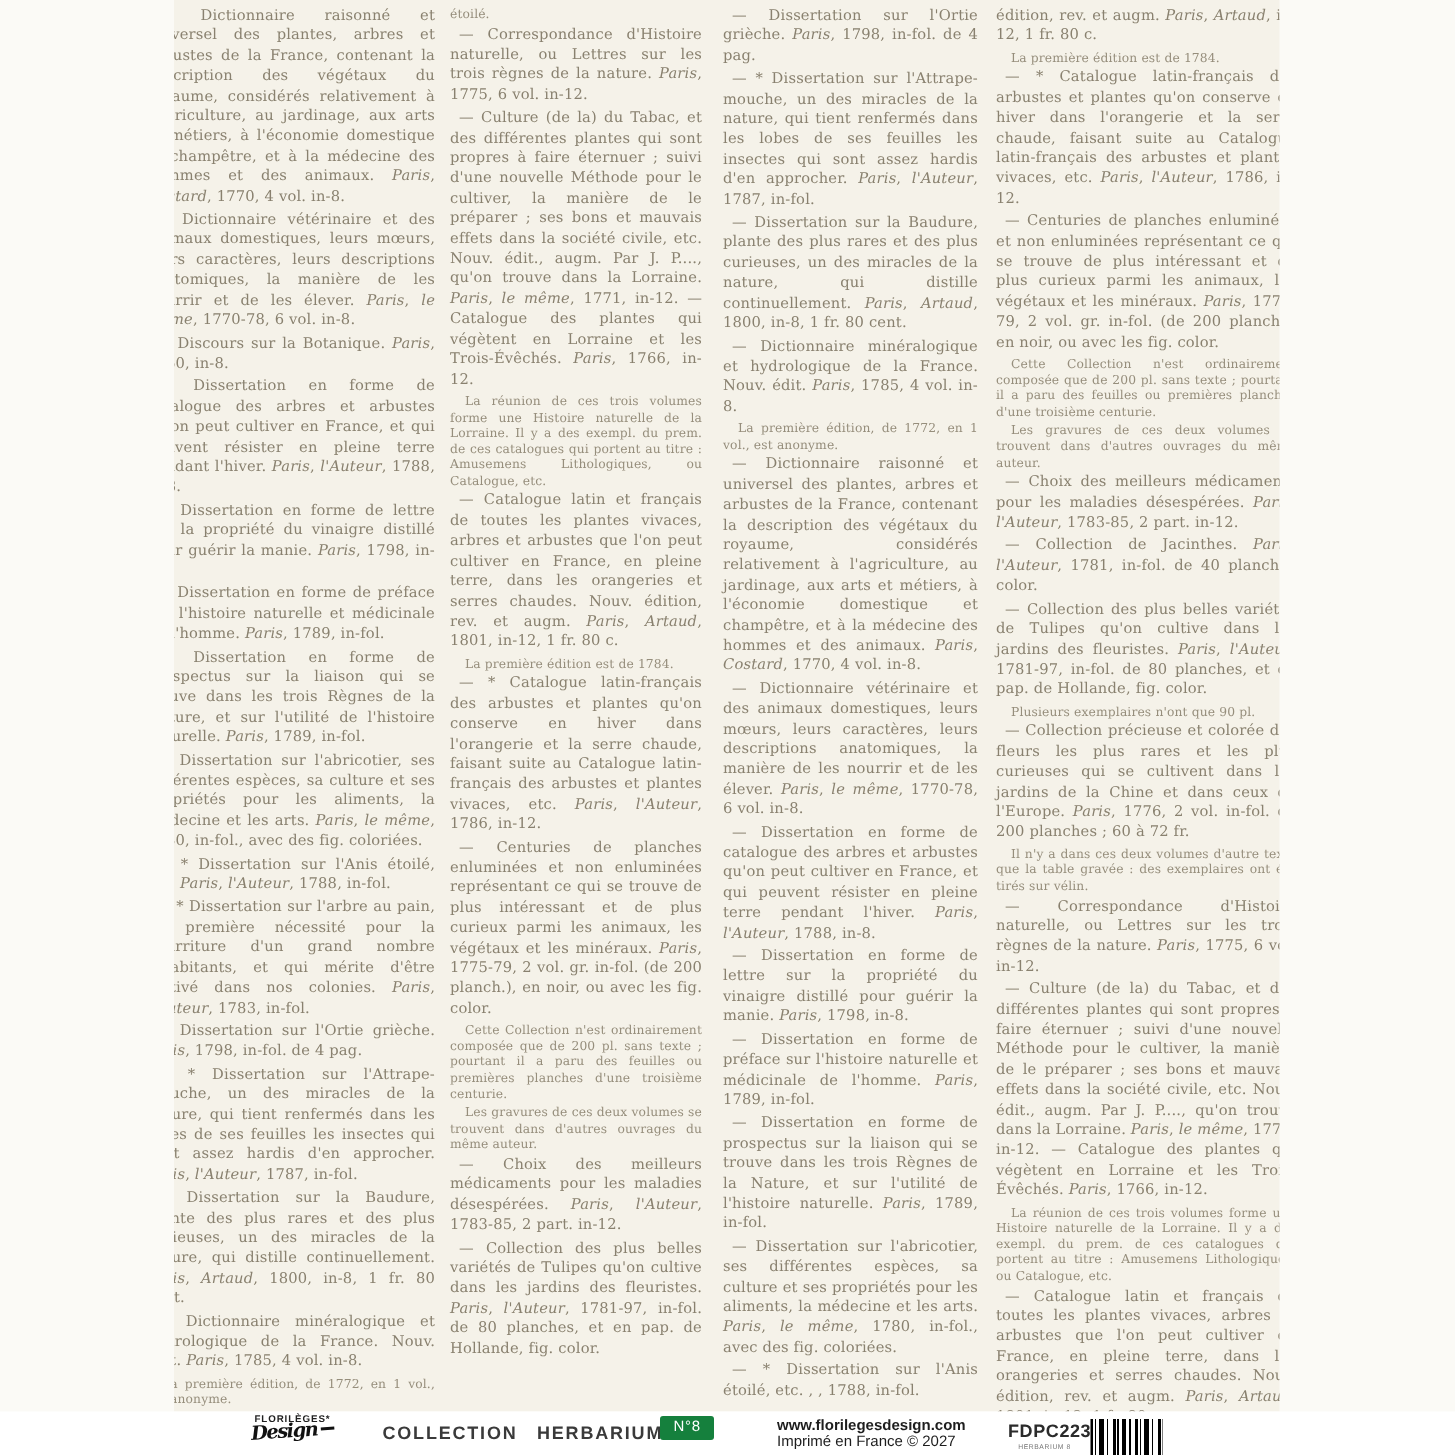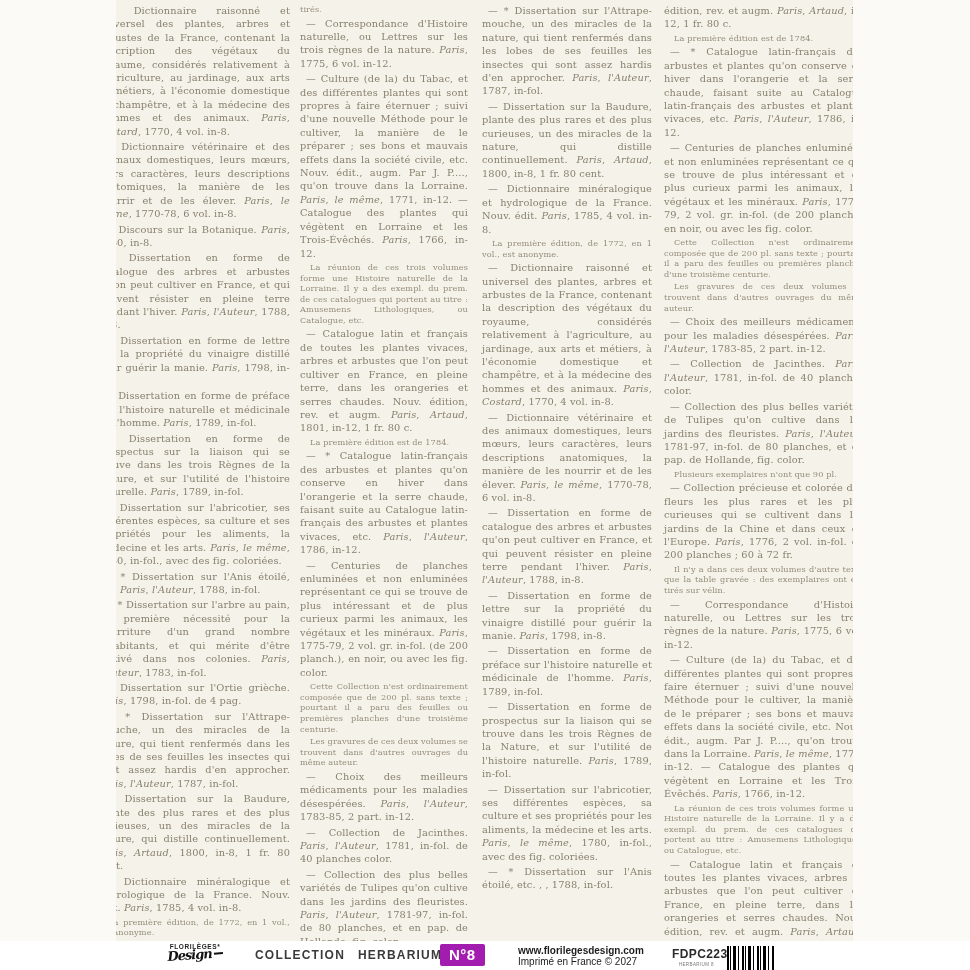--- a/index.html
+++ b/index.html
@@ -25,22 +25,22 @@
   #footer{position:absolute;left:0;top:941px;width:970px;height:29px;background:#ffffff;
           font-family:"Liberation Sans", sans-serif;color:#2e2e2e;}
   .logo{position:absolute;left:155px;top:2px;width:80px;text-align:center;}
   .logo-top{font-size:6.5px;font-weight:700;letter-spacing:.6px;color:#1f1f1f;}
   .logo-script{font:italic 700 13px/12px "DejaVu Serif", serif;letter-spacing:-1px;
                transform:rotate(-4deg);color:#111;margin-top:-1px;}
   .logo-dash{display:inline-block;width:9px;height:2px;background:#111;vertical-align:3px;margin-left:2px;}
   .collection{position:absolute;left:255px;top:7px;font-size:12px;font-weight:700;
               letter-spacing:1.2px;color:#3a3a3a;white-space:nowrap;}
   .collection .word1{margin-right:13px;}
-  .badge{position:absolute;left:440px;top:3px;background:#a21caf;color:#ffffff;
-         font-size:15px;font-weight:700;padding:2px 9px 3px;border-radius:2px;letter-spacing:.5px;}
+  .badge{position:absolute;left:440px;top:3px;background:#15803d;color:#ffffff;
+         font-size:10px;font-weight:400;padding:2px 9px 3px;border-radius:2px;letter-spacing:.5px;}
   .print-info{position:absolute;left:518px;top:4px;font-size:10px;line-height:11px;color:#1d1d1d;}
   .print-info .site{font-weight:700;}
   .sku-wrap{position:absolute;left:644px;top:6px;text-align:center;}
   .sku{font-size:12px;font-weight:600;letter-spacing:.4px;color:#2b2b2b;margin-left:28px;}
   .sku-sub{font-size:4.5px;color:#777;letter-spacing:.4px;margin-top:1px;}
   .barcode{position:absolute;left:727px;top:5px;width:48px;height:24px;background:
     repeating-linear-gradient(90deg,#000 0 2px,#fff 2px 3px,#000 3px 4px,#fff 4px 6px,
     #000 6px 9px,#fff 9px 11px,#000 11px 12px,#fff 12px 15px);}
 </style>
 </head>
@@ -61,35 +61,35 @@
         <p class="entry">— * Dissertation sur l'Anis étoilé, etc. <i>Paris</i>, <i>l'Auteur</i>, 1788, in-fol.</p>
         <p class="entry">— * Dissertation sur l'arbre au pain, de première nécessité pour la nourriture d'un grand nombre d'habitants, et qui mérite d'être cultivé dans nos colonies. <i>Paris</i>, <i>l'Auteur</i>, 1783, in-fol.</p>
         <p class="entry">— Dissertation sur l'Ortie grièche. <i>Paris</i>, 1798, in-fol. de 4 pag.</p>
         <p class="entry">— * Dissertation sur l'Attrape-mouche, un des miracles de la nature, qui tient renfermés dans les lobes de ses feuilles les insectes qui sont assez hardis d'en approcher. <i>Paris</i>, <i>l'Auteur</i>, 1787, in-fol.</p>
         <p class="entry">— Dissertation sur la Baudure, plante des plus rares et des plus curieuses, un des miracles de la nature, qui distille continuellement. <i>Paris</i>, <i>Artaud</i>, 1800, in-8, 1 fr. 80 cent.</p>
         <p class="entry">— Dictionnaire minéralogique et hydrologique de la France. Nouv. édit. <i>Paris</i>, 1785, 4 vol. in-8.</p>
         <p class="note">La première édition, de 1772, en 1 vol., est anonyme.</p>
         <p class="entry">— Dictionnaire raisonné et universel des plantes, arbres et arbustes de la France, contenant la description des végétaux du royaume, considérés relativement à l'agriculture, au jardinage, aux arts et métiers, à l'économie domestique et champêtre, et à la médecine des hommes et des animaux. , , 1770, 4 vol. in-8.</p>
       </div>
     <div class="col col-2">
-        <p class="note tail">tirés.</p>
+        <p class="note tail">étoilé.</p>
         <p class="entry">— Correspondance d'Histoire naturelle, ou Lettres sur les trois règnes de la nature. <i>Paris</i>, 1775, 6 vol. in-12.</p>
         <p class="entry">— Culture (de la) du Tabac, et des différentes plantes qui sont propres à faire éternuer ; suivi d'une nouvelle Méthode pour le cultiver, la manière de le préparer ; ses bons et mauvais effets dans la société civile, etc. Nouv. édit., augm. Par J. P...., qu'on trouve dans la Lorraine. <i>Paris</i>, <i>le même</i>, 1771, in-12. — Catalogue des plantes qui végètent en Lorraine et les Trois-Évêchés. <i>Paris</i>, 1766, in-12.</p>
         <p class="note">La réunion de ces trois volumes forme une Histoire naturelle de la Lorraine. Il y a des exempl. du prem. de ces catalogues qui portent au titre : Amusemens Lithologiques, ou Catalogue, etc.</p>
         <p class="entry">— Catalogue latin et français de toutes les plantes vivaces, arbres et arbustes que l'on peut cultiver en France, en pleine terre, dans les orangeries et serres chaudes. Nouv. édition, rev. et augm. <i>Paris</i>, <i>Artaud</i>, 1801, in-12, 1 fr. 80 c.</p>
         <p class="note">La première édition est de 1784.</p>
         <p class="entry">— * Catalogue latin-français des arbustes et plantes qu'on conserve en hiver dans l'orangerie et la serre chaude, faisant suite au Catalogue latin-français des arbustes et plantes vivaces, etc. <i>Paris</i>, <i>l'Auteur</i>, 1786, in-12.</p>
         <p class="entry">— Centuries de planches enluminées et non enluminées représentant ce qui se trouve de plus intéressant et de plus curieux parmi les animaux, les végétaux et les minéraux. <i>Paris</i>, 1775-79, 2 vol. gr. in-fol. (de 200 planch.), en noir, ou avec les fig. color.</p>
         <p class="note">Cette Collection n'est ordinairement composée que de 200 pl. sans texte ; pourtant il a paru des feuilles ou premières planches d'une troisième centurie.</p>
         <p class="note">Les gravures de ces deux volumes se trouvent dans d'autres ouvrages du même auteur.</p>
         <p class="entry">— Choix des meilleurs médicaments pour les maladies désespérées. <i>Paris</i>, <i>l'Auteur</i>, 1783-85, 2 part. in-12.</p>
-        <p class="entry">— Collection de Jacinthes. <i>Paris</i>, <i>l'Auteur</i>, 1781, in-fol. de 40 planches color.</p>
         <p class="entry">— Collection des plus belles variétés de Tulipes qu'on cultive dans les jardins des fleuristes. <i>Paris</i>, <i>l'Auteur</i>, 1781-97, in-fol. de 80 planches, et en pap. de Hollande, fig. color.</p>
       </div>
     <div class="col col-3">
+        <p class="entry">— Dissertation sur l'Ortie grièche. <i>Paris</i>, 1798, in-fol. de 4 pag.</p>
         <p class="entry">— * Dissertation sur l'Attrape-mouche, un des miracles de la nature, qui tient renfermés dans les lobes de ses feuilles les insectes qui sont assez hardis d'en approcher. <i>Paris</i>, <i>l'Auteur</i>, 1787, in-fol.</p>
         <p class="entry">— Dissertation sur la Baudure, plante des plus rares et des plus curieuses, un des miracles de la nature, qui distille continuellement. <i>Paris</i>, <i>Artaud</i>, 1800, in-8, 1 fr. 80 cent.</p>
         <p class="entry">— Dictionnaire minéralogique et hydrologique de la France. Nouv. édit. <i>Paris</i>, 1785, 4 vol. in-8.</p>
         <p class="note">La première édition, de 1772, en 1 vol., est anonyme.</p>
         <p class="entry">— Dictionnaire raisonné et universel des plantes, arbres et arbustes de la France, contenant la description des végétaux du royaume, considérés relativement à l'agriculture, au jardinage, aux arts et métiers, à l'économie domestique et champêtre, et à la médecine des hommes et des animaux. <i>Paris</i>, <i>Costard</i>, 1770, 4 vol. in-8.</p>
         <p class="entry">— Dictionnaire vétérinaire et des animaux domestiques, leurs mœurs, leurs caractères, leurs descriptions anatomiques, la manière de les nourrir et de les élever. <i>Paris</i>, <i>le même</i>, 1770-78, 6 vol. in-8.</p>
         <p class="entry">— Dissertation en forme de catalogue des arbres et arbustes qu'on peut cultiver en France, et qui peuvent résister en pleine terre pendant l'hiver. <i>Paris</i>, <i>l'Auteur</i>, 1788, in-8.</p>
         <p class="entry">— Dissertation en forme de lettre sur la propriété du vinaigre distillé pour guérir la manie. <i>Paris</i>, 1798, in-8.</p>
         <p class="entry">— Dissertation en forme de préface sur l'histoire naturelle et médicinale de l'homme. <i>Paris</i>, 1789, in-fol.</p>
         <p class="entry">— Dissertation en forme de prospectus sur la liaison qui se trouve dans les trois Règnes de la Nature, et sur l'utilité de l'histoire naturelle. <i>Paris</i>, 1789, in-fol.</p>

